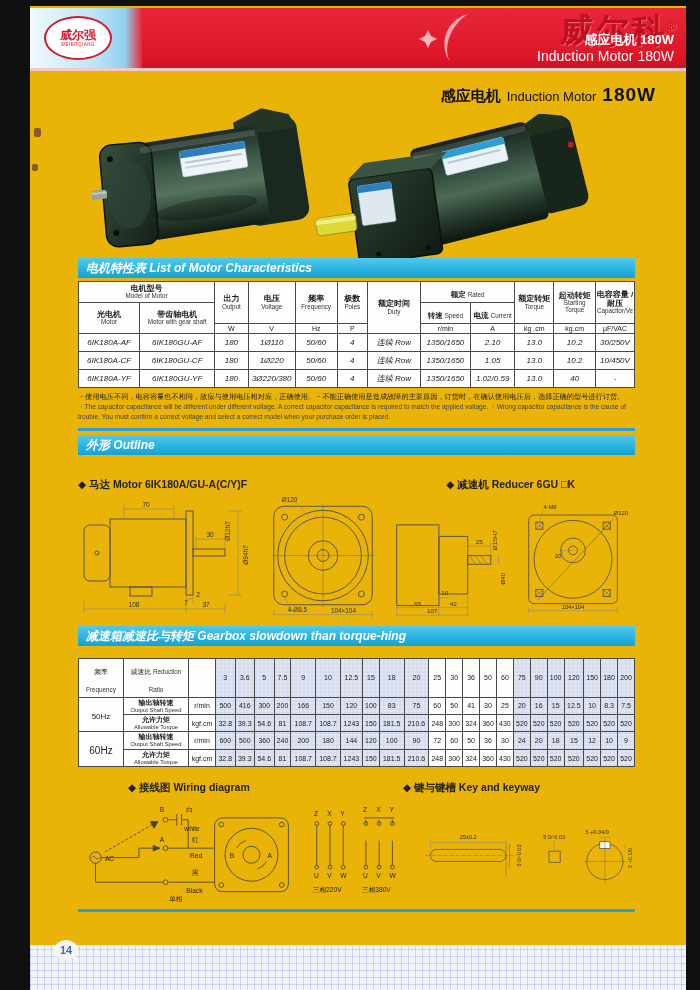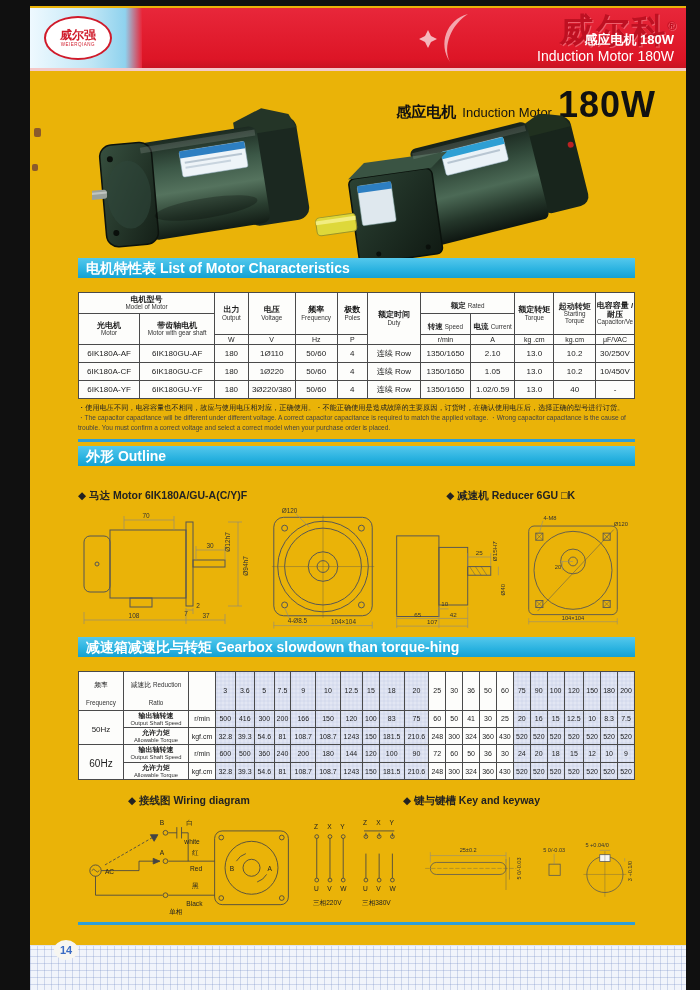--- a/index.html
+++ b/index.html
@@ -44,39 +44,40 @@
   .banner-text .l1{font-size:13px;font-weight:bold;}
   .banner-text .l2{font-size:14px;}
   
   .title-row{
     position:absolute;right:30px;top:78px;display:flex;align-items:baseline;gap:6px;
     color:#111;
     margin-left:24px;
   }
   .title-row .t-cn{font-size:15px;font-weight:bold;}
   .title-row .t-en{font-size:13px;}
-  .title-row .t-power{font-size:36px;font-weight:900;letter-spacing:1px;}
+  .title-row .t-power{font-size:19px;font-weight:900;letter-spacing:1px;}
   
   .photos{position:absolute;left:0;top:100px;width:100%;height:150px;}
   
   .content{position:absolute;left:48px;top:252px;width:557px;}
   .section-bar{
     height:20px;background:linear-gradient(180deg,#55c8ec 0%,#29b2e0 60%,#15a1d2 100%);
-    color:#fff;font-size:14px;font-weight:bold;line-height:20px;padding-left:8px;
-    margin-bottom:14px;
+    color:#fff;font-size:12px;font-weight:bold;line-height:20px;padding-left:8px;
+    margin-bottom:3px;
+    font-style:italic;
   }
   table{border-collapse:collapse;width:100%;table-layout:fixed;}
   td,th{border:1px solid #4a4a4a;text-align:center;vertical-align:middle;padding:1px 0;
     font-weight:normal;color:#1c1c1c;background:#fdfdfb;}
   .cn{display:block;font-size:8px;font-weight:bold;line-height:1.15;}
   .en{display:block;font-size:6.3px;color:#333;line-height:1.1;font-weight:normal;}
   .inl{font-size:7.5px;font-weight:bold;}
   .inl .en-i{font-size:6.3px;font-weight:normal;color:#333;}
   .unit{font-size:7px;}
-  .mv{font-size:8px;height:15px;}
+  .mv{font-size:8px;height:15px;font-style:italic;}
   .gv{font-size:7px;height:15px;padding:0;}
   .shade{background:#e2e6f3;
     background-image:repeating-linear-gradient(0deg,rgba(130,150,200,.14) 0 1px,transparent 1px 4px),
                      repeating-linear-gradient(90deg,rgba(130,150,200,.14) 0 1px,transparent 1px 4px);}
   .notes{margin-top:4px;font-size:7.2px;color:#222;line-height:1.45;}
   .notes .n-en{font-size:6.6px;color:#444;}
   .hr-blue{height:3px;background:#2f9fd6;margin:6px 0 4px 0;border:0;}
   .sub-labels{display:flex;justify-content:space-between;margin:23px 0 2px 0;}
   .sub-label{font-size:10.5px;font-weight:bold;color:#222;}
   .drawings{display:flex;justify-content:space-between;align-items:flex-start;height:132px;}

